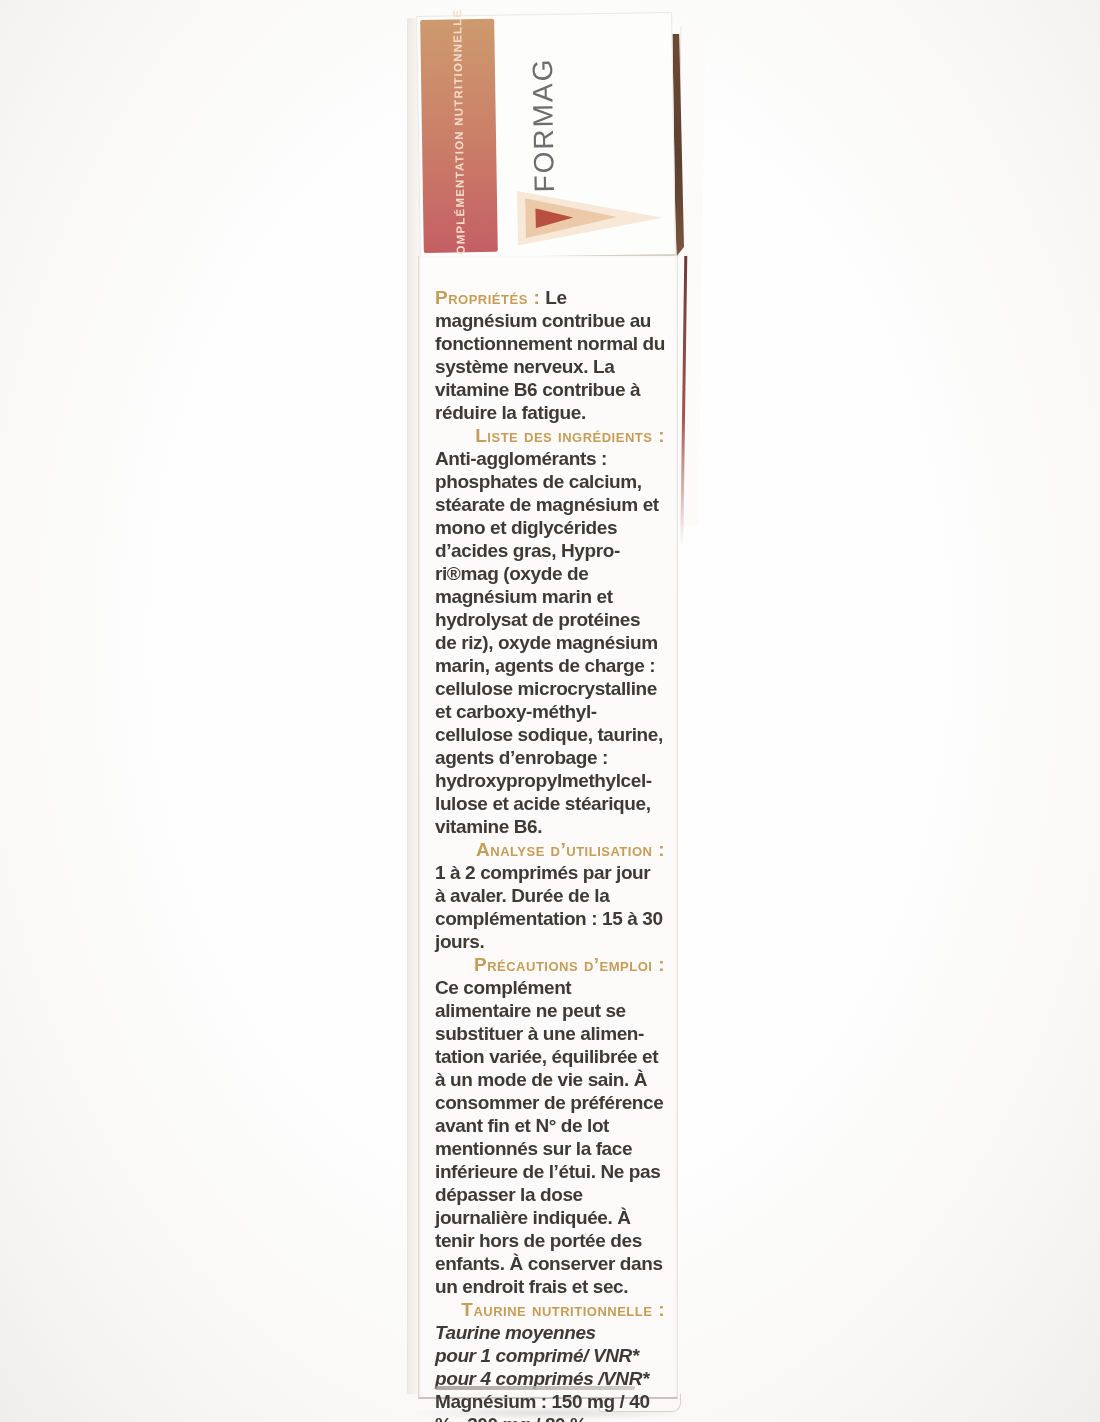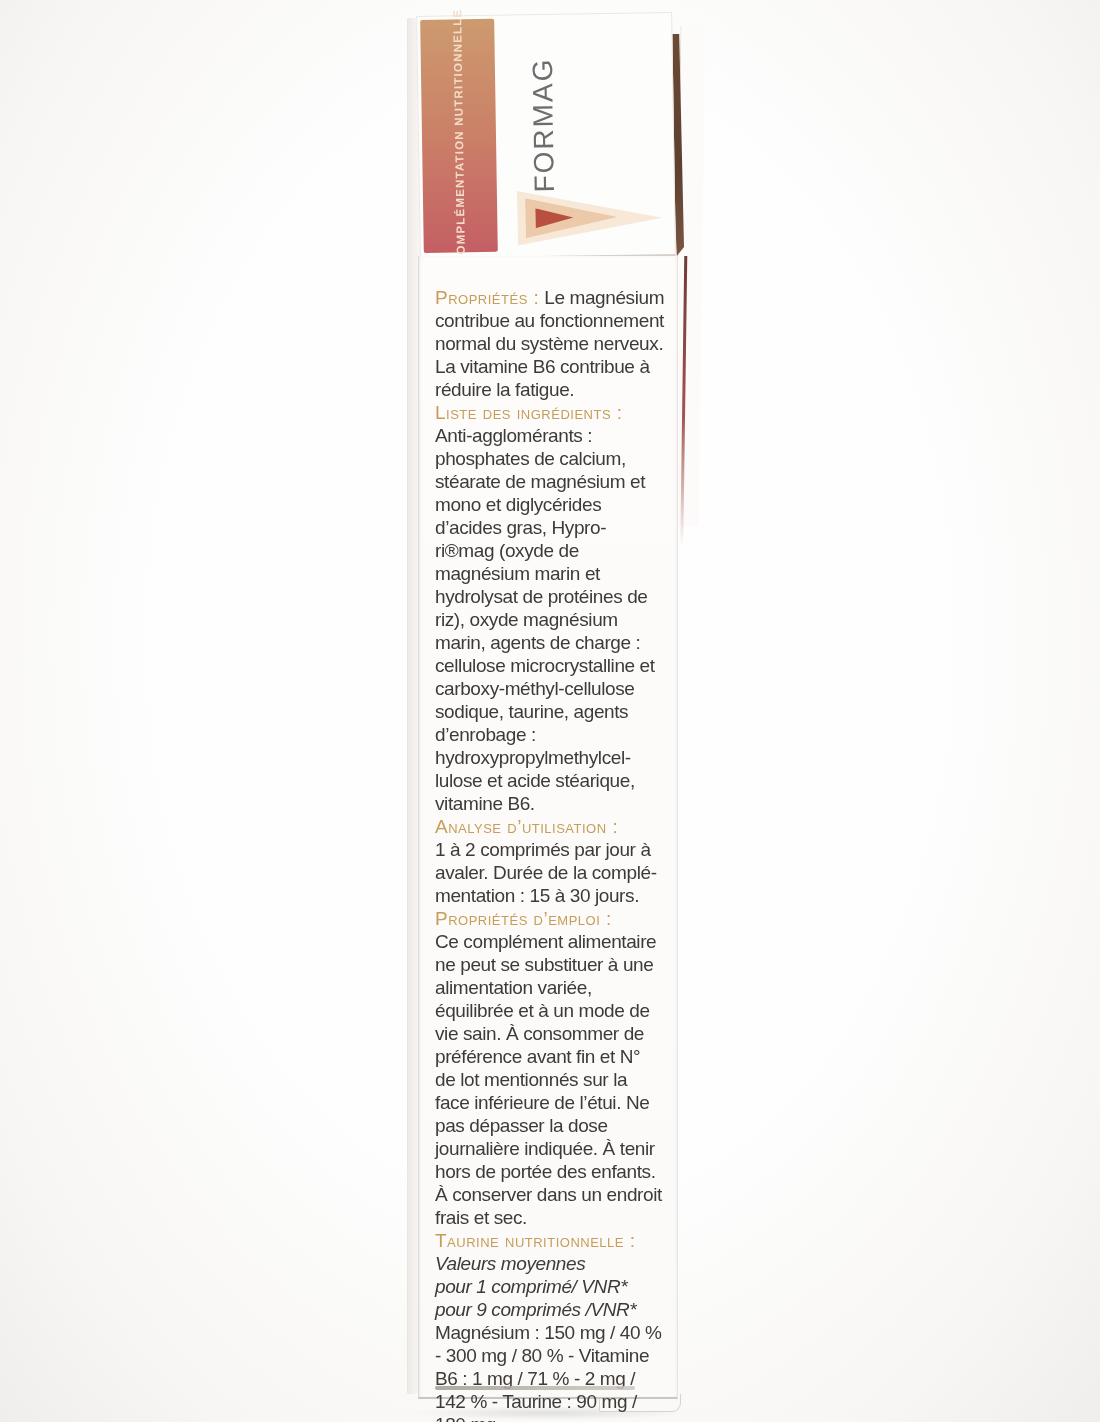--- a/index.html
+++ b/index.html
@@ -86,26 +86,26 @@
     border-left:1px solid #e0dad4;border-right:1px solid #eae5e0;
     border-bottom:2px solid #ccc5be;
     box-shadow:inset 2px 0 4px -3px rgba(0,0,0,.18), inset -2px 0 4px -3px rgba(0,0,0,.12);
     z-index:2;
   }
   .copy{
     padding:30px 12px 0 16px;
     font-size:19px;line-height:23px;letter-spacing:-0.4px;
     color:#3e3a37;
   }
-  .sec{margin:0;hyphens:manual;overflow-wrap:break-word;}
+  .sec{margin:0;hyphens:manual;overflow-wrap:break-word;font-weight:bold;}
   .h{
     font-variant:small-caps;color:#c59d58;letter-spacing:.5px;
     font-size:19px;
   }
-  .h-block{display:block;}
+  .h-block{display:block;text-align:right;}
   .it{font-style:italic;}
 
   
   .bottom-slit{
     position:absolute;left:30px;top:1378px;width:200px;height:4px;
     background:linear-gradient(90deg,#a29b94,#cdc7c0);
     border-radius:3px;opacity:.85;z-index:3;
   }
   .bottom-tab{
     position:absolute;left:194px;top:1386px;width:80px;height:17px;
@@ -155,29 +155,29 @@
         <span class="h h-block">Liste des ingrédients :</span>
         <span class="b">Anti-agglomérants : phosphates de calcium, stéarate de magnésium et mono et diglycérides d’acides gras, Hypro-ri®mag (oxyde de magnésium marin et hydrolysat de protéines de riz), oxyde magnésium marin, agents de charge : cellulose microcrystalline et carboxy-méthyl-cellulose sodique, taurine, agents d’enrobage : hydroxypropylmethylcel­lulose et acide stéarique, vitamine B6.</span>
       </p>
 
       <p class="sec">
         <span class="h h-block">Analyse d’utilisation :</span>
         <span class="b">1 à 2 comprimés par jour à avaler. Durée de la complé­mentation : 15 à 30 jours.</span>
       </p>
 
       <p class="sec">
-        <span class="h h-block">Propriétés d’emploi :</span>
+        <span class="h h-block">Précautions d’emploi :</span>
         <span class="b">Ce complément alimentaire ne peut se substituer à une alimen­tation variée, équilibrée et à un mode de vie sain. À consommer de préférence avant fin et N° de lot mentionnés sur la face inférieure de l’étui. Ne pas dépasser la dose journalière indiquée. À tenir hors de portée des enfants. À conserver dans un endroit frais et sec.</span>
       </p>
 
       <div class="sec">
         <span class="h h-block">Taurine nutritionnelle :</span>
-        <div class="it">Valeurs moyennes</div>
+        <div class="it">Taurine moyennes</div>
         <div class="it">pour 1 comprimé/ VNR*</div>
-        <div class="it">pour 9 comprimés /VNR*</div>
+        <div class="it">pour 4 comprimés /VNR*</div>
         <div>Magnésium : 150 mg / 40 % - 300 mg / 80 % - Vitamine B6 : 1 mg / 71 % - 2 mg / 142 % - Taurine : 90 mg / 180 mg</div>
 
       </div>
 
     </div>
   </div>
 
   <div class="bottom-slit"></div>
   <div class="bottom-tab"></div>
   <div class="ground-shadow"></div>

